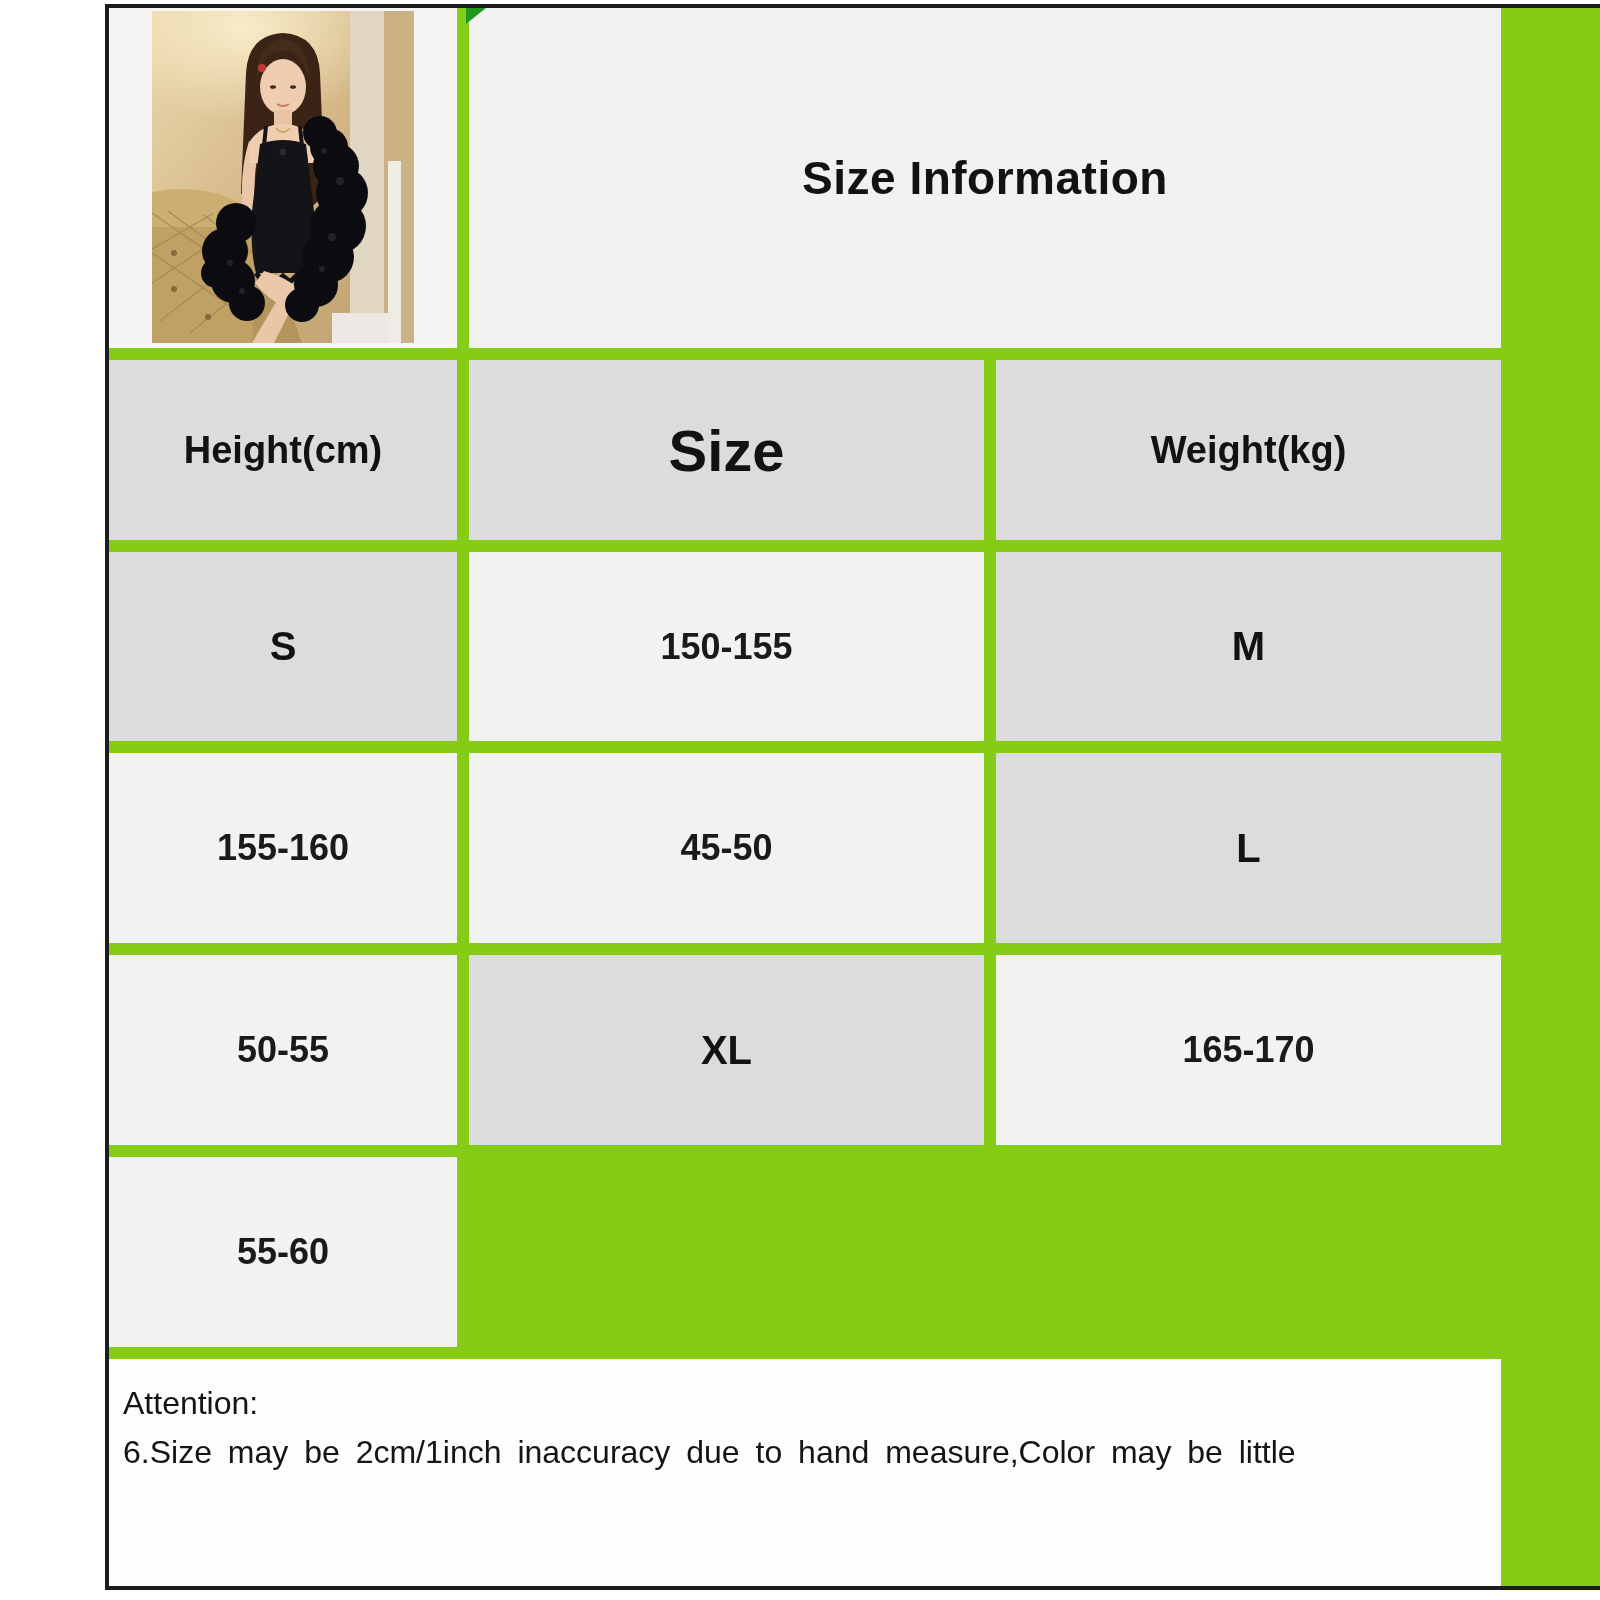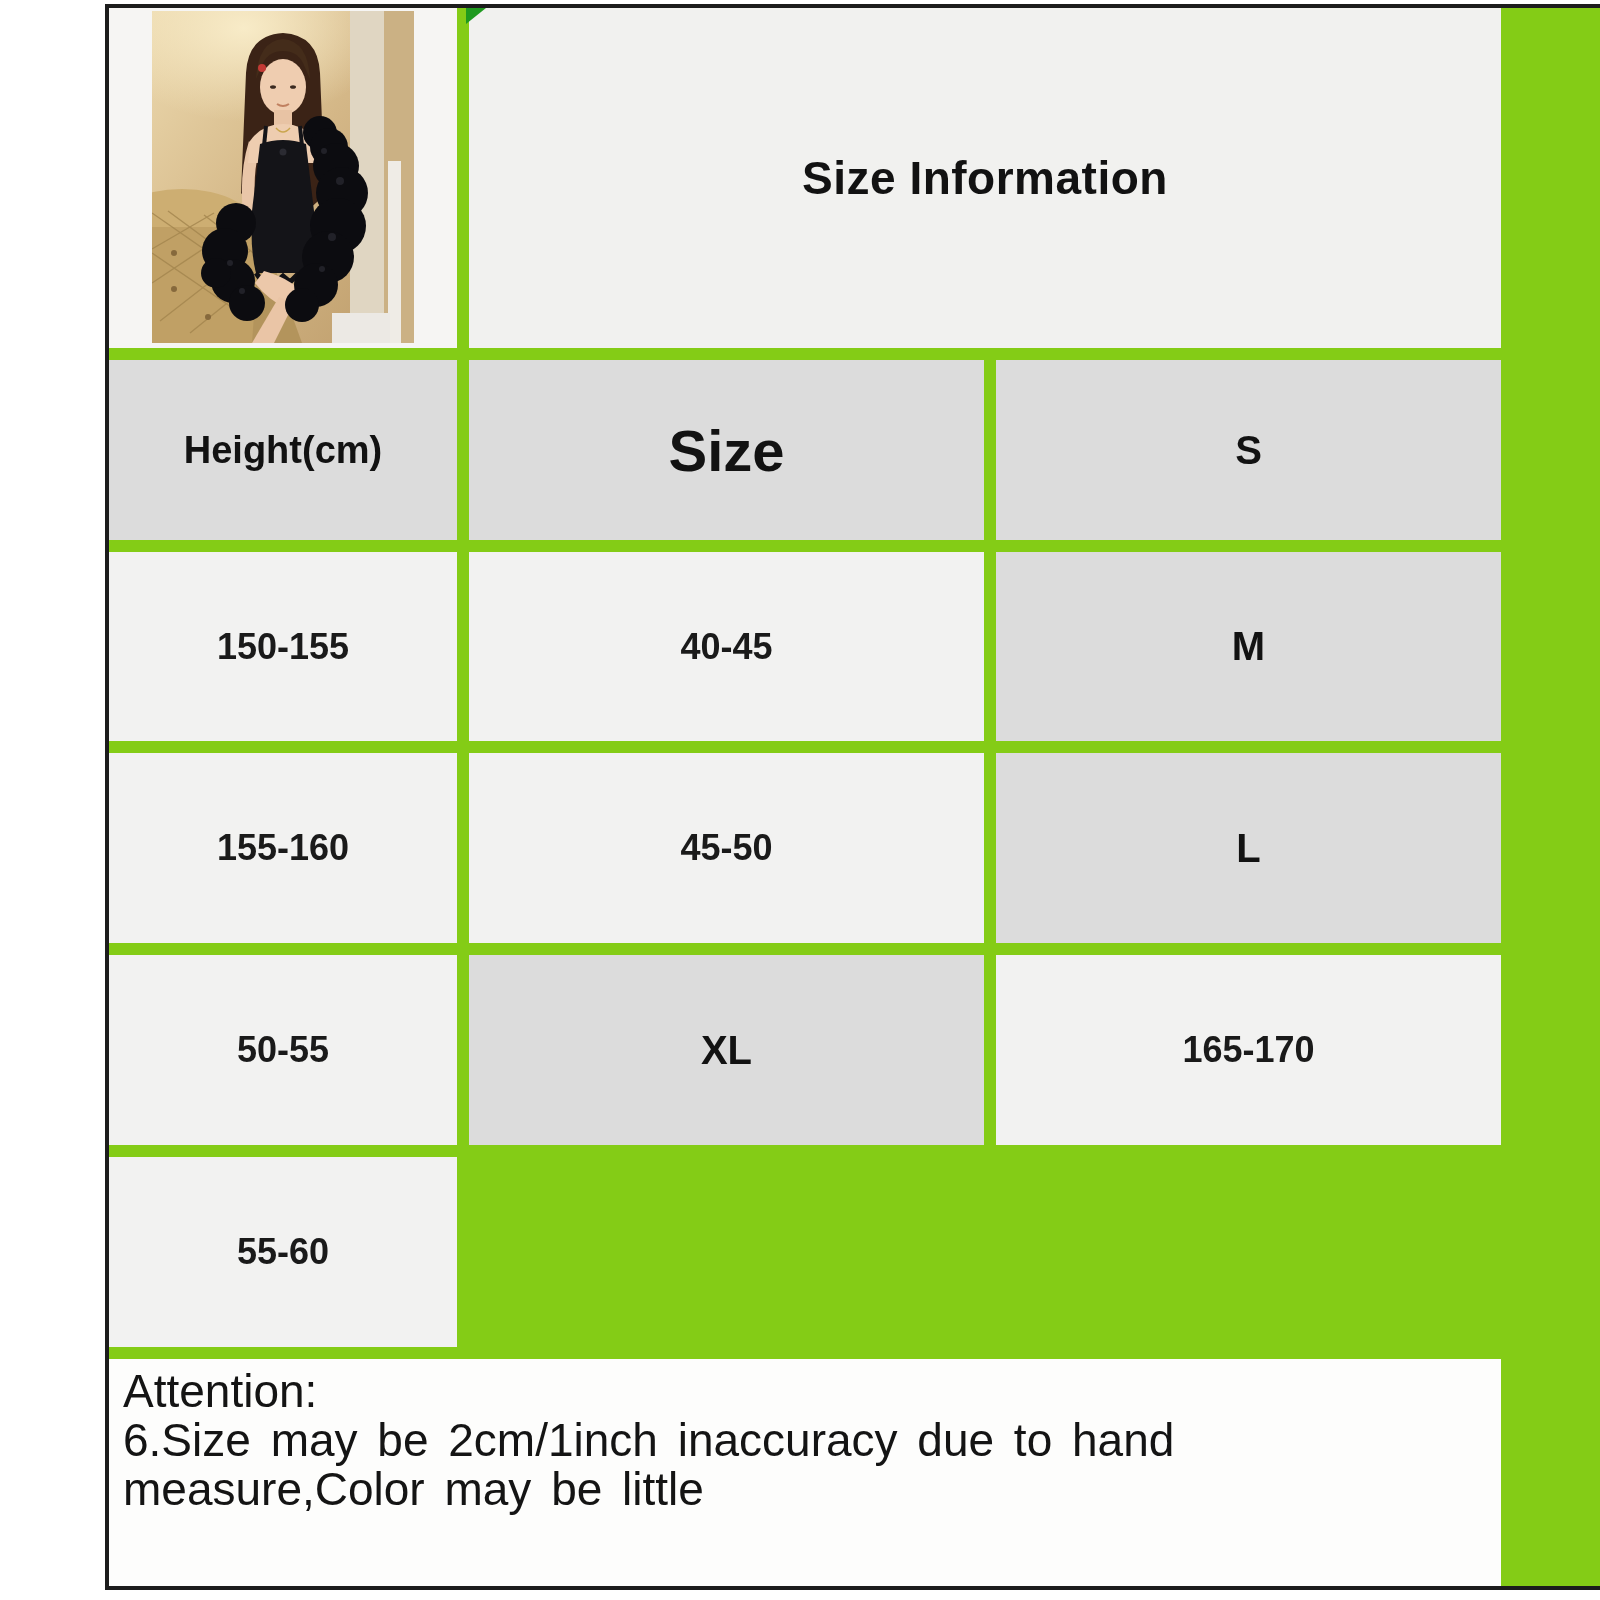--- a/index.html
+++ b/index.html
@@ -24,21 +24,21 @@
   .flag{position:absolute;left:-3px;top:0;width:20px;height:16px;background:#1f9a1f;
         clip-path:polygon(0 0,100% 0,0 100%);}
 
   .head{background:#dcdcdc;font-weight:bold;color:#121212;font-size:38px;}
   .head-size{font-size:58px;}
 
   .label-cell{background:#dcdcdc;font-size:40px;font-weight:bold;color:#121212;}
   .data-cell{background:#f2f2f1;font-size:36px;font-weight:bold;color:#1a1a1a;}
 
   .attention{grid-column:1/4;background:#fdfdfc;display:block;
-             padding:8px 14px 0 14px;font-size:46px;color:#141414;
+             padding:20px 14px 0 14px;font-size:32px;color:#141414;
              line-height:49px;word-spacing:7px;}
 </style>
 </head>
 <body>
 
 <div class="sheet">
   <div class="size-table">
 
     <div class="cell photo-cell">
       <svg class="photo" width="262" height="332" viewBox="0 0 262 332">
@@ -136,24 +136,24 @@
         </g>
       </svg>
     </div>
     <div class="cell title-cell">
       <span class="flag"></span>
       <div class="title">Size Information</div>
     </div>
 
     <div class="cell head">Height(cm)</div>
     <div class="cell head head-size">Size</div>
+    <div class="cell head">Weight(kg)</div>
 
     <div class="cell label-cell">S</div>
     <div class="cell data-cell">150-155</div>
-    <div class="cell data-cell">40-45</div>
 
     <div class="cell label-cell">M</div>
     <div class="cell data-cell">155-160</div>
     <div class="cell data-cell">45-50</div>
 
     <div class="cell label-cell">L</div>
     <div class="cell data-cell">50-55</div>
 
     <div class="cell label-cell">XL</div>
     <div class="cell data-cell">165-170</div>

